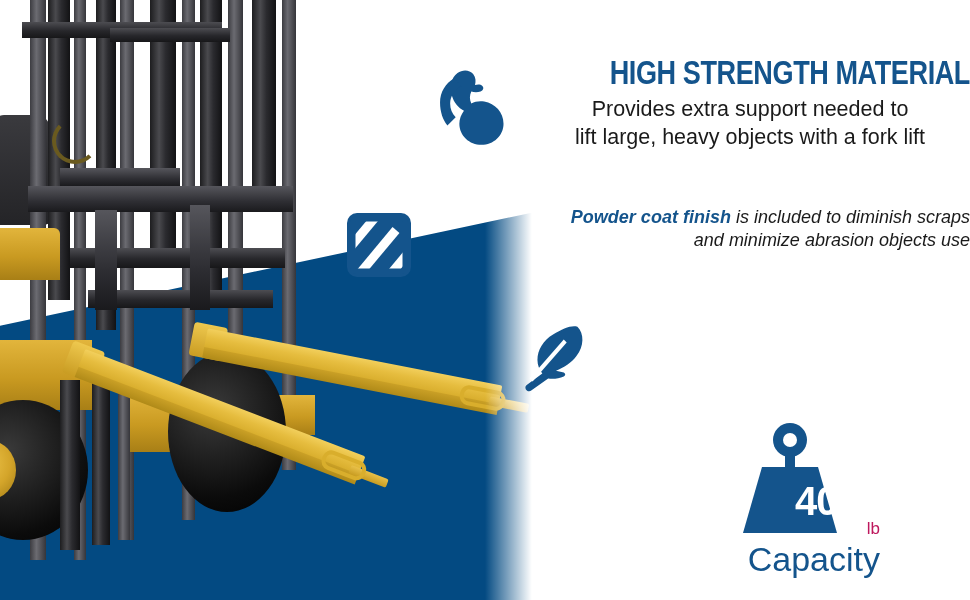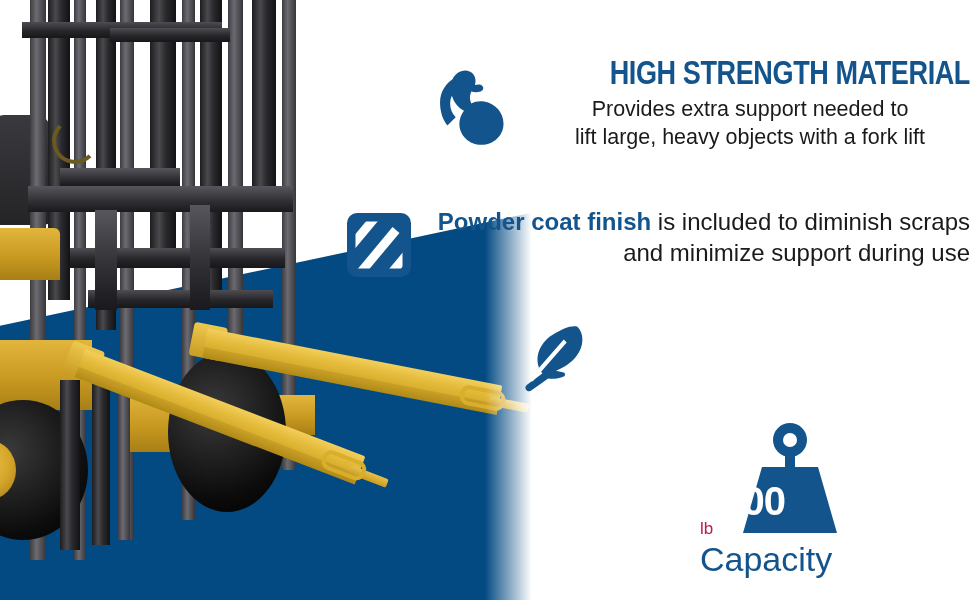--- a/index.html
+++ b/index.html
@@ -103,37 +103,37 @@
     white-space:nowrap;
     text-align:right;
   }
   .sub {
     color:#1a1a1a;
     font-size:21.5px;
     line-height:1.28;
     text-align:center;
     margin-top:7px;
   }
-  .body-line { color:#1a1a1a; font-size:24px; line-height:1.3; }
+  .body-line { color:#1a1a1a; font-size:18px; line-height:1.3;font-style:italic; }
   .accent { color:#14548c; font-weight:bold; }
 
   
   #row1 { left:90px; top:48px; width:550px; }
   #row1 .row-icon { width:110px; padding-top:6px; }
   
   #row2 { left:0px; top:198px; width:640px; }
   #row2 .row-icon { width:98px; padding-top:2px; }
   #row2 .row-text { text-align:right; }
   
   #row3 { left:175px; top:305px; width:465px; }
   #row3 .row-icon { width:100px; padding-top:4px; }
   #row3 .row-text { text-align:right; }
 
   
-  .badge { position:absolute; left:370px; top:415px; width:180px; text-align:left; }
+  .badge { position:absolute; left:370px; top:415px; width:180px; text-align:right; }
   .badge-num {
     position:absolute; left:0; right:0; top:58px;
     color:#fff; font-weight:bold; font-size:40px; letter-spacing:-1px; line-height:1;
   }
   .badge-unit {
     position:absolute; left:0; right:0; top:97px;
     color:#be185d; font-size:17px; line-height:1;
   }
   .badge-cap { position:absolute; left:0; right:0; top:118px; color:#14548c; font-size:34px; line-height:1.1; }
 </style>
@@ -239,21 +239,21 @@
             <line x1="12" y1="70" x2="52" y2="22"></line>
             <line x1="30" y1="86" x2="70" y2="38"></line>
           </g>
           <rect x="9" y="11" width="52" height="52" rx="3" fill="none" stroke="#14548c" stroke-width="5"></rect>
         </svg>
       </div>
       <div class="row-text">
         <div class="body-line">
           <span class="accent">Powder coat finish</span><span> is included to diminish scraps</span>
         </div>
-        <div class="body-line">and minimize support during use</div>
+        <div class="body-line">and minimize abrasion objects use</div>
       </div>
     </div>
 
     <div class="row" id="row3">
       <div class="row-icon">
         <svg width="78" height="80" viewBox="0 0 80 82" aria-hidden="true">
           <path fill="#14548c" d="M63 10c7 7 7 20-1 30-5 7-13 12-21 15l8 2c2 1 2 3 0 4-5 2-11 3-16 2l-17 12c-2 2-5 1-6-1-1-2 0-4 2-5l15-11c-3-4-5-9-5-14 0-10 6-20 16-26C48 12 57 8 63 10z"></path>
           <path fill="#ffffff" d="M52 26L17 66l-3-3 35-40z"></path>
         </svg>
       </div>

